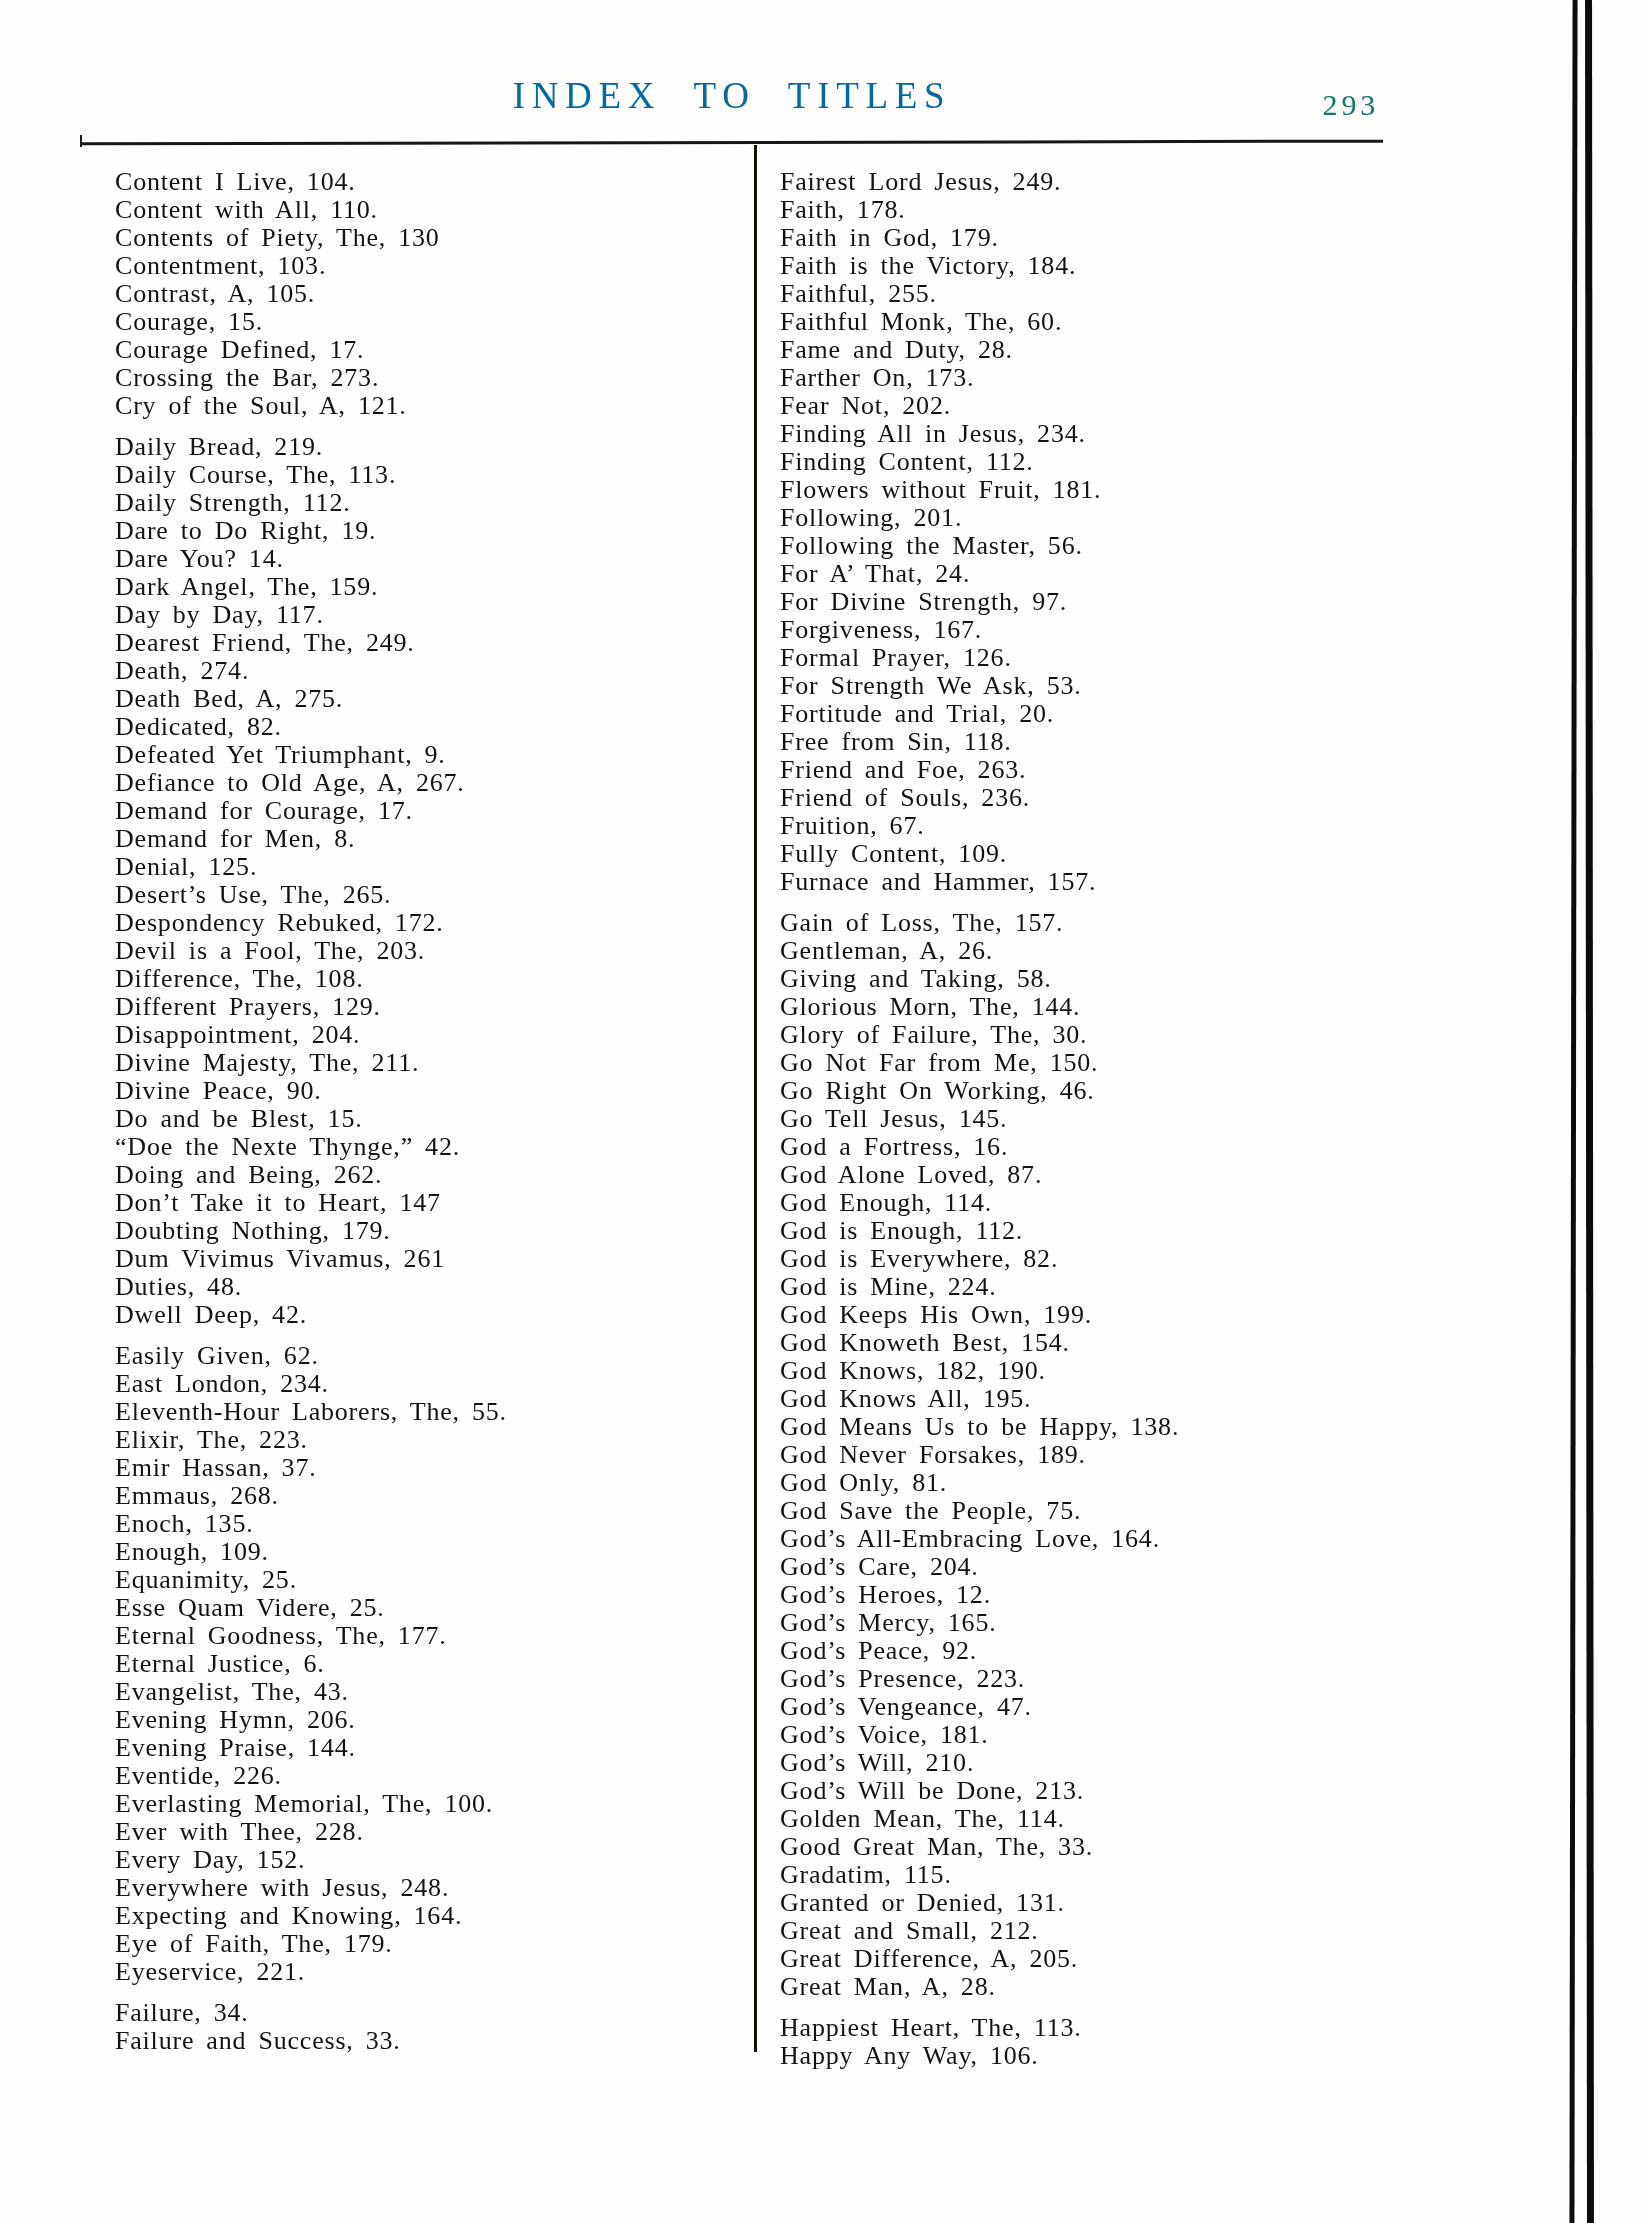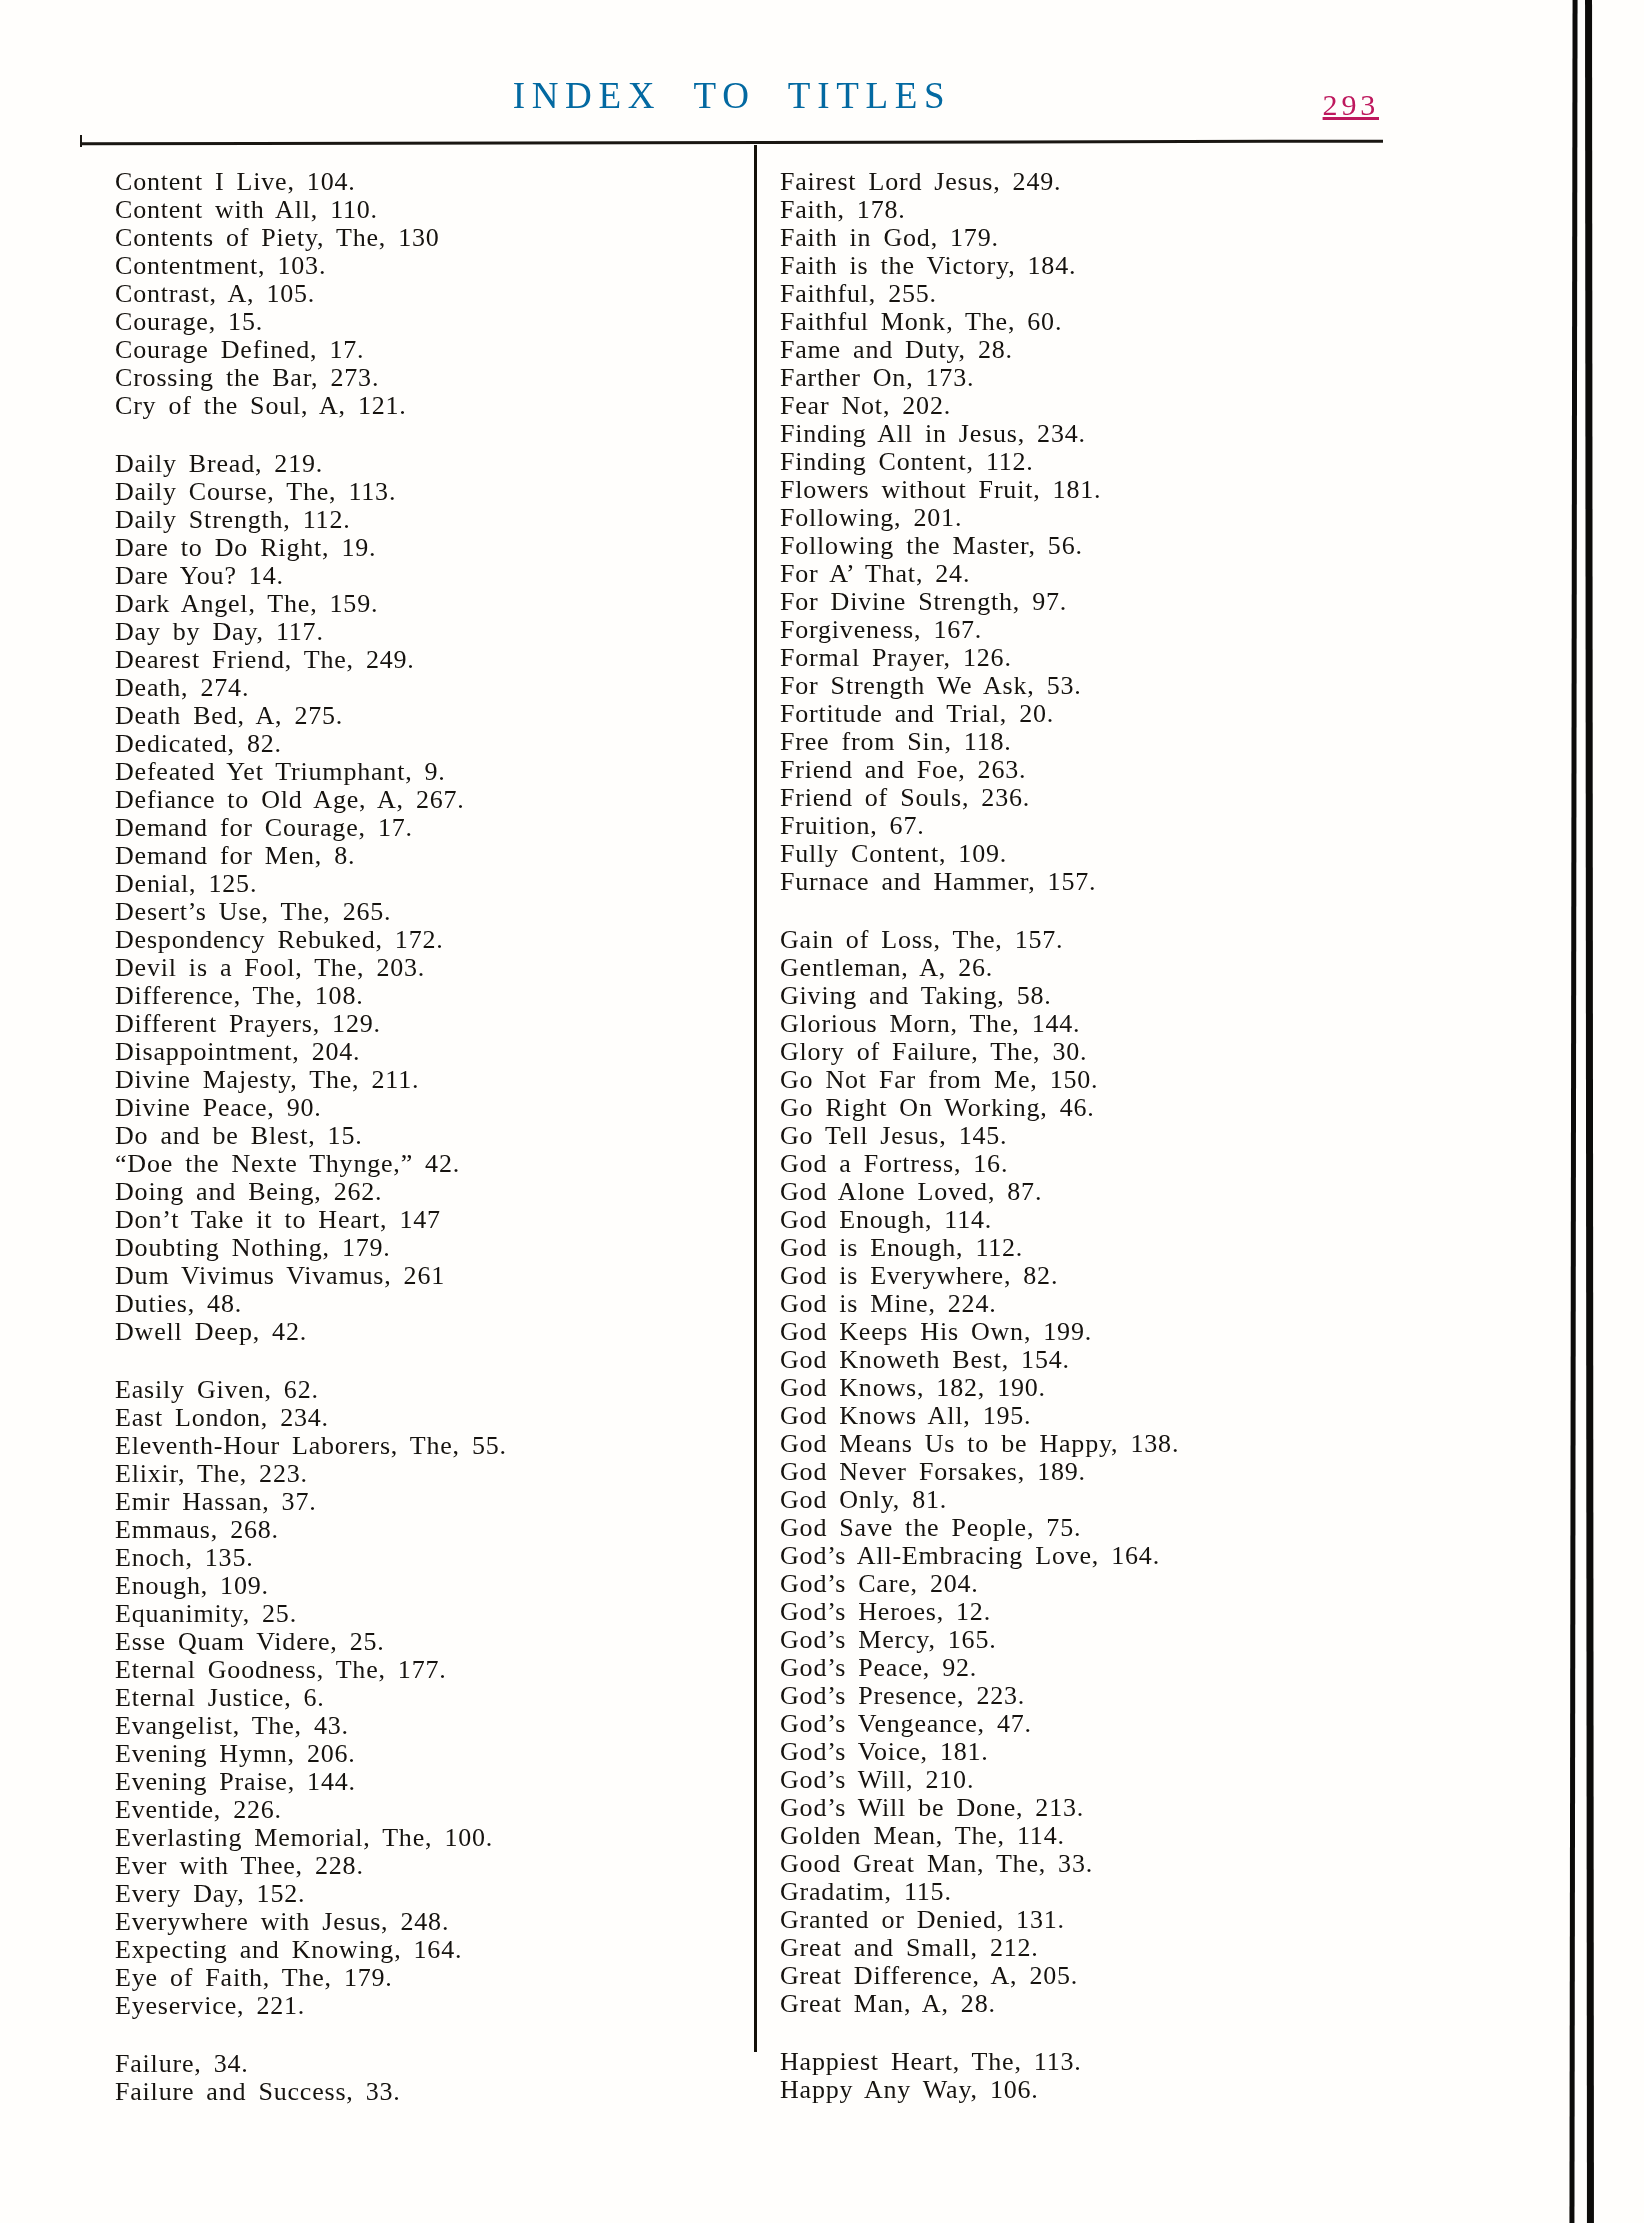--- a/index.html
+++ b/index.html
@@ -24,22 +24,21 @@
     word-spacing: 17px;
     color: #0369a1;
     white-space: nowrap;
   }
   .page-number {
     position: absolute;
     top: 88px;
     right: 265px;
     font-size: 30px;
     letter-spacing: 3.8px;
-    color: #be185d;
-    text-decoration: underline;
+    color: #0f766e;
   }
   .header-rule {
     position: absolute;
     left: 80px;
     top: 141px;
     width: 1303px;
     height: 2.9px;
     background: #1a1712;
     transform: rotate(-0.12deg);
   }
@@ -81,21 +80,21 @@
     position: absolute;
     top: 168px;
     font-size: 26px;
     line-height: 28px;
     letter-spacing: 0.8px;
     word-spacing: 4.8px;
     font-variant-numeric: oldstyle-nums;
   }
   .col-left  { left: 115px; width: 639px; }
   .col-right { left: 780px; width: 617px; }
-  .group { margin-top: 30px; }
+  .group { margin-top: 13px; }
   .group:first-child { margin-top: 0; }
   .entry { white-space: nowrap; }
 </style>
 </head>
 <body>
 
 <div class="page">
 
   <div class="header-title">INDEX TO TITLES</div>
 

